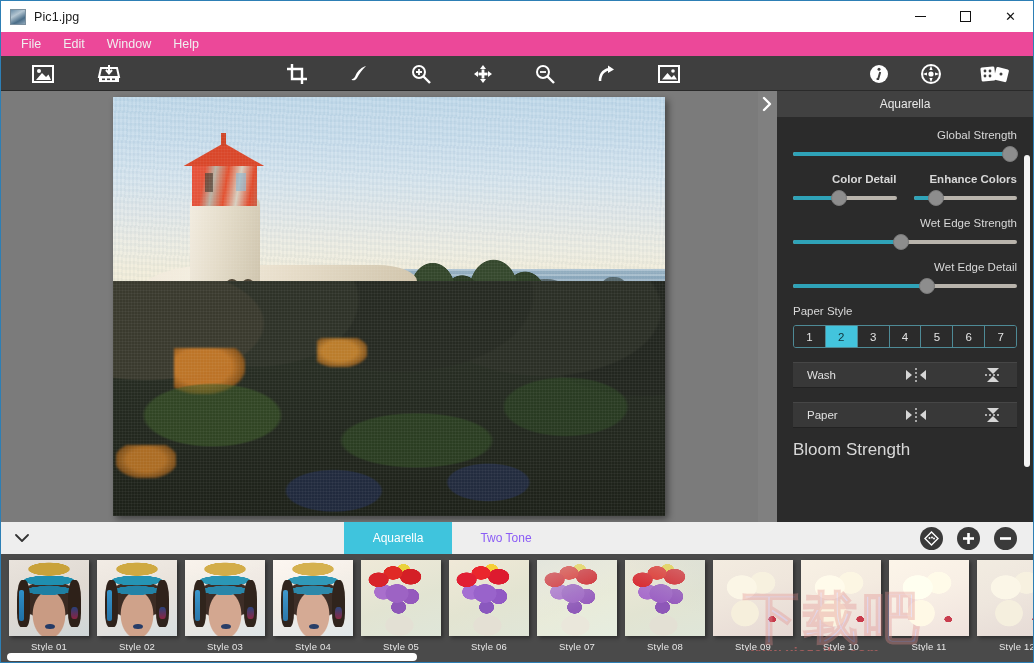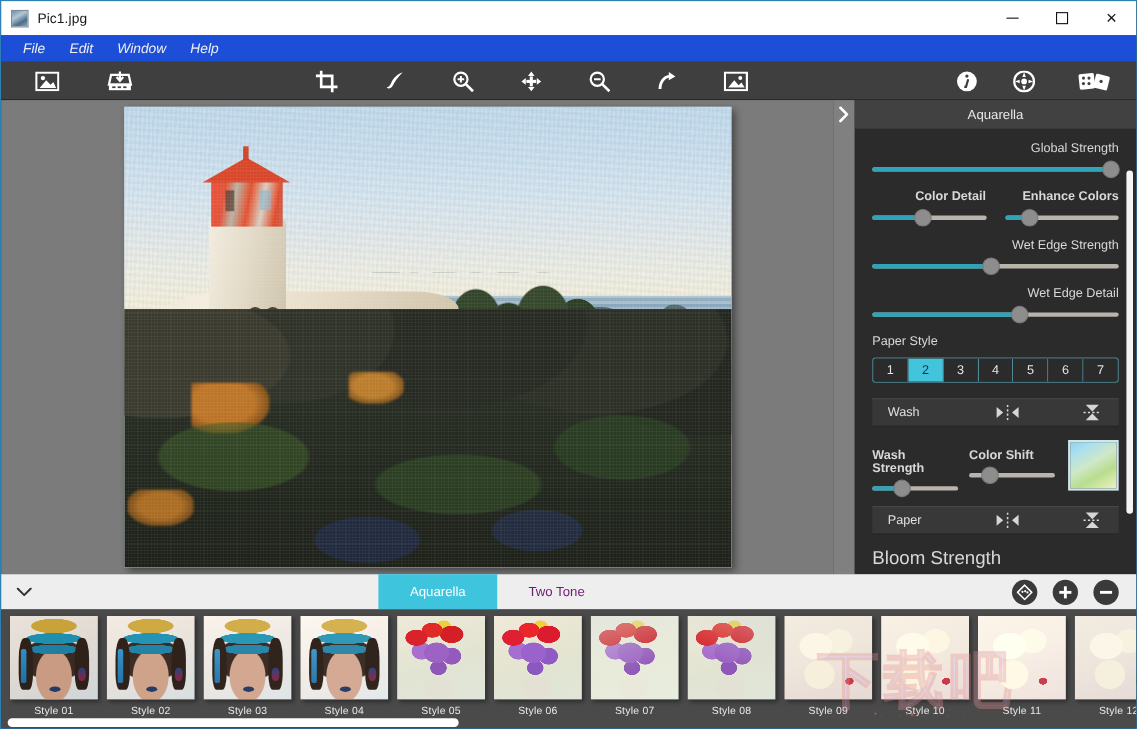--- a/index.html
+++ b/index.html
@@ -33,21 +33,21 @@
   .win-btn {
     width: 45px; height: 31px; display: flex; align-items: center; justify-content: center;
     color: #111; font-size: 13px;
   }
   .glyph-min { display:block; width:11px; height:1px; background:#111; }
   .glyph-max { display:block; width:11px; height:11px; border:1px solid #111; }
 
   
   .menubar {
     position: absolute; left: 0; top: 31px; width: 1032px; height: 24px;
-    background: #1d4ed8; display: flex; align-items: center; padding-left: 9px; font-style: italic;
+    background: #ec4899; display: flex; align-items: center; padding-left: 9px;
   }
   .menu-item {
     font-size: 12.5px; color: #f0f0f0; padding: 3px 11px; cursor: default;
   }
 
   
   .toolbar {
     position: absolute; left: 0; top: 55px; width: 1032px; height: 35px;
     background: #3f3f3f; border-bottom: 1px solid #2a2a2a;
   }
@@ -241,21 +241,21 @@
   .cut-label { font-size: 17px; color: #d8d8d8; margin-top: 12px; }
 
   
   .tabbar {
     position: absolute; left: 0; top: 521px; width: 1032px; height: 32px;
     background: #eeeeee; display: flex; align-items: center;
   }
   .chev-btn { width: 42px; height: 32px; display: flex; align-items: center; justify-content: center; }
   .tab {
     width: 108px; height: 32px; display: flex; align-items: center; justify-content: center;
-    font-size: 12px; color: #701a75;
+    font-size: 12px; color: #8b5cf6;
   }
   .tab.active { background: #3fc4dd; color: #ffffff; }
   .tab-actions { margin-left: auto; display: flex; align-items: center; gap: 14px; padding-right: 16px; }
   .circ-btn { width: 23px; height: 23px; border-radius: 50%; background: #3a3a3a;
               display:flex; align-items:center; justify-content:center; }
 
   
   .strip {
     position: absolute; left: 0; top: 553px; width: 1032px; height: 108px;
     background: #4a4a4a; display: flex; padding: 6px 0 0 8px; gap: 8px; overflow: hidden;
@@ -587,41 +587,20 @@
             <path d="M11 0 L11 14" stroke="#d6d6d6" stroke-width="1.4" stroke-dasharray="2 2"></path>
           </svg>
           <svg width="20" height="16" viewBox="0 0 20 16">
             <path d="M4 1 L16 1 L10 7 Z" fill="#d6d6d6"></path>
             <path d="M4 15 L16 15 L10 9 Z" fill="#d6d6d6"></path>
             <path d="M2 8 L18 8" stroke="#d6d6d6" stroke-width="1.3" stroke-dasharray="2 2"></path>
           </svg>
         </div>
       </div>
 
-      <div class="wash-row">
-        <div class="wash-sliders">
-          <div class="pair" style="gap:10px">
-            <div>
-              <div class="ctrl-label" style="margin-bottom:10px">Wash Strength</div>
-              <div class="slider">
-                <div class="fill" style="width:34%"></div>
-                <div class="knob" style="left:34%"></div>
-              </div>
-            </div>
-            <div>
-              <div class="ctrl-label" style="margin-bottom:10px">Color Shift</div>
-              <div class="slider">
-                <div class="fill" style="width:0%"></div>
-                <div class="knob" style="left:24%"></div>
-              </div>
-            </div>
-          </div>
-        </div>
-        <div class="swatch"></div>
-      </div>
 
       <div class="section-bar">
         <div class="nm">Paper</div>
         <div class="sb-icons">
           <svg width="22" height="14" viewBox="0 0 22 14">
             <path d="M1 2 L7 7 L1 12 Z" fill="#d6d6d6"></path>
             <path d="M21 2 L15 7 L21 12 Z" fill="#d6d6d6"></path>
             <path d="M11 0 L11 14" stroke="#d6d6d6" stroke-width="1.4" stroke-dasharray="2 2"></path>
           </svg>
           <svg width="20" height="16" viewBox="0 0 20 16">

